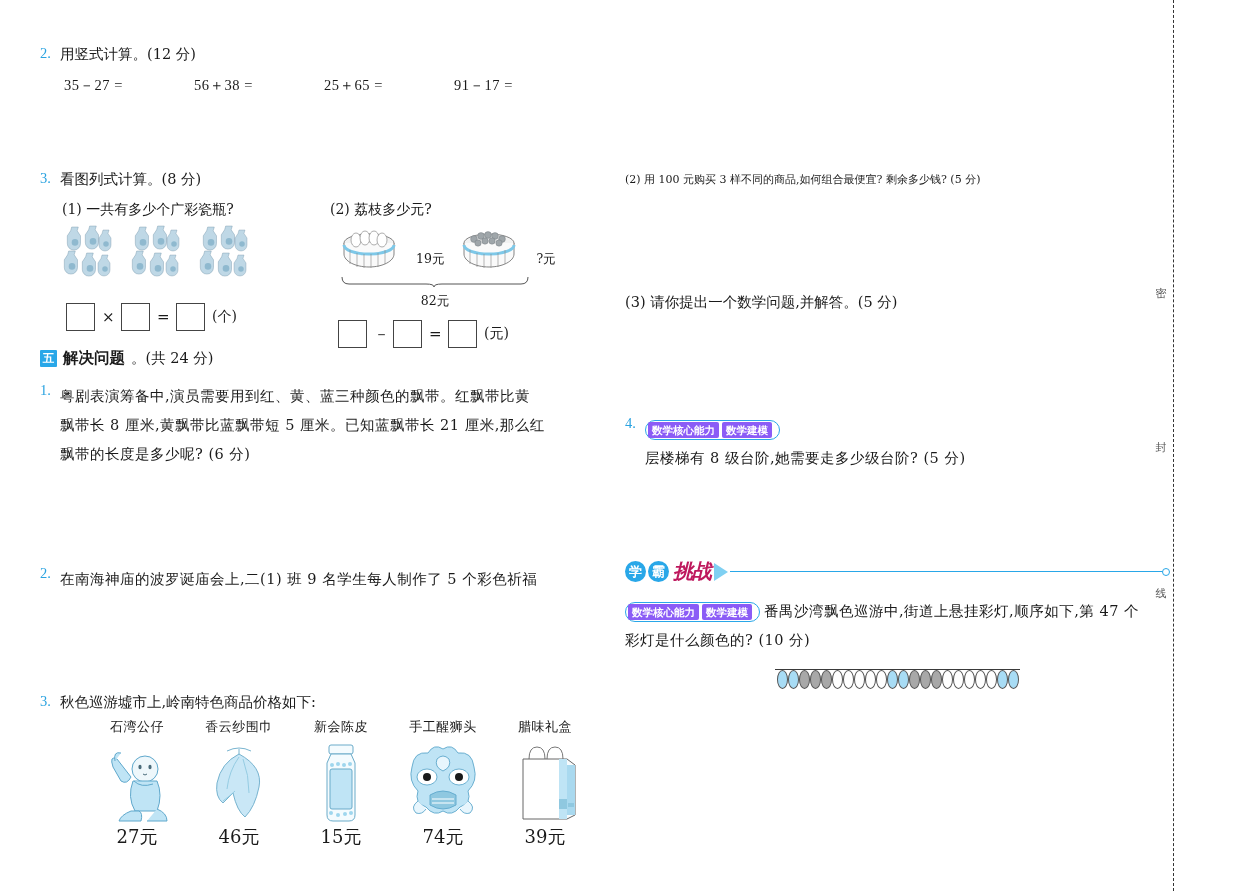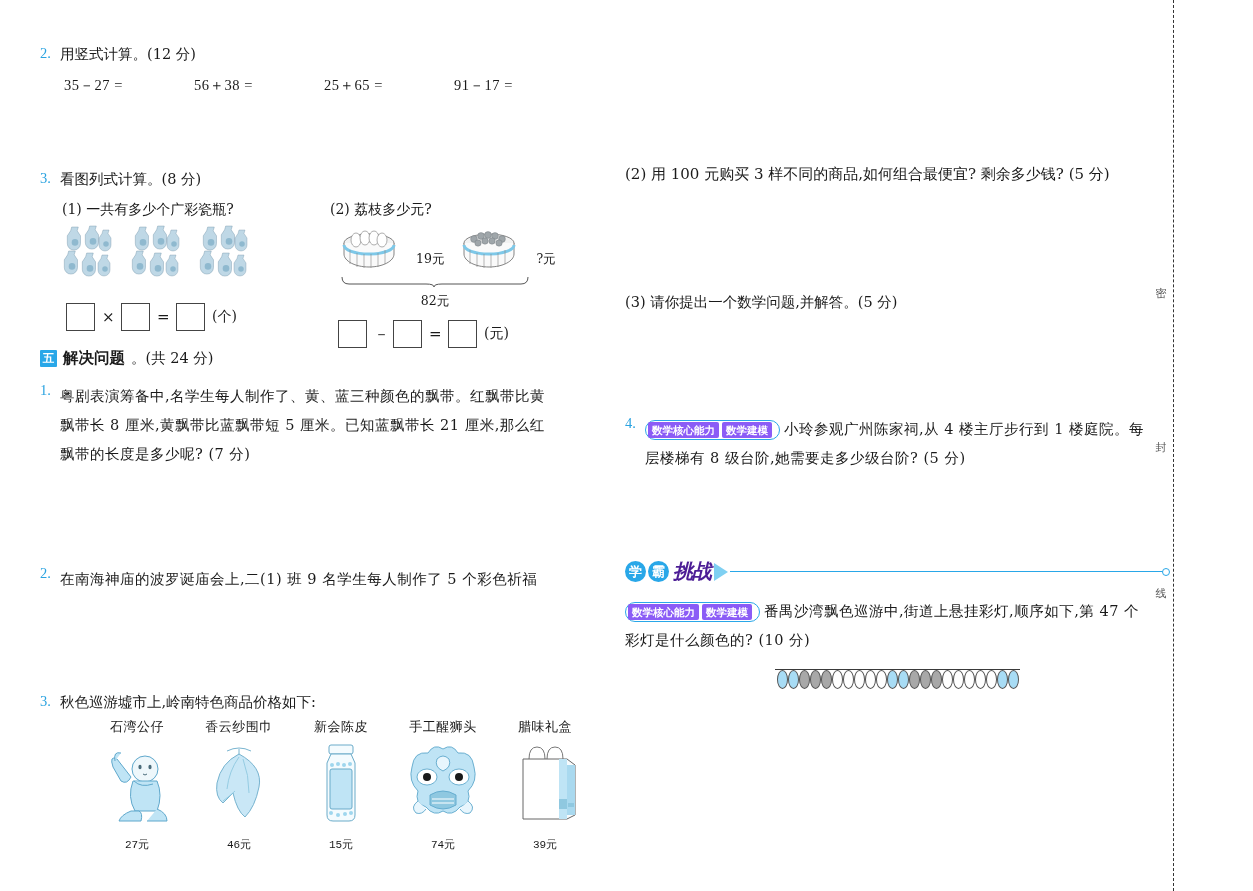--- a/index.html
+++ b/index.html
@@ -53,21 +53,21 @@
   .basket-wrap{position:relative;padding-left:8px;margin-top:4px;}
   .basket-row{display:flex;align-items:flex-end;gap:14px;}
   .basket-lbl{font-size:12.5px;margin-left:16px;margin-bottom:5px;}
   .total-lbl{text-align:center;font-size:12.5px;margin-top:2px;}
 
   
   .prod-row{display:flex;gap:4px;padding-left:48px;margin-top:6px;}
   .prod{width:98px;text-align:center;}
   .prod-name{font-size:13px;letter-spacing:.5px;margin-bottom:3px;}
   .prod-pic{height:86px;display:flex;align-items:flex-end;justify-content:center;}
-  .prod-price{font-size:11px;margin-top:12px;font-family:Liberation Mono, monospace;}
+  .prod-price{font-size:18px;margin-top:0;}
 
   
   .badge-group{
     display:inline-flex;align-items:center;gap:3px;
     border:1px solid #29a7e8;border-radius:11px;
     padding:1px 7px 1px 2px;vertical-align:middle;
     margin-right:4px;
   }
   .badge{
     background:#8b5cf6;color:#fff;font-size:10.5px;
@@ -80,21 +80,21 @@
   .challenge{position:absolute;left:0;width:100%;}
   .ch-head{display:flex;align-items:center;}
   .ch-logo{display:flex;align-items:center;gap:2px;}
   .ch-ch{
     display:inline-flex;align-items:center;justify-content:center;
     width:21px;height:21px;border-radius:50%;
     background:#29a7e8;color:#fff;font-size:13px;font-weight:bold;
     font-family:"DejaVu Sans","Liberation Sans",sans-serif;
   }
   .ch-zhan{
-    font-size:20px;font-weight:bold;font-style:italic;color:#4c1d95;
+    font-size:20px;font-weight:bold;font-style:italic;color:#be185d;
     font-family:"DejaVu Sans","Liberation Sans",sans-serif;
     letter-spacing:-1px;margin-left:2px;
   }
   .ch-arrow{
     width:0;height:0;border-top:9px solid transparent;border-bottom:9px solid transparent;
     border-left:14px solid #7fd0f2;margin-left:1px;
   }
   .ch-rule{flex:1;height:1px;background:#29a7e8;margin-left:2px;}
   .ch-dot{width:6px;height:6px;border-radius:50%;border:1.3px solid #29a7e8;background:#fff;margin-left:-1px;}
 
@@ -312,23 +312,23 @@
         <span class="sec-box">五</span>
         <span>解决问题</span>
         <span style="font-weight:normal;font-size:14.5px;">。(共 24 分)</span>
       </div>
     </div>
 
     <div class="q-block" style="top:382px;">
       <div class="q-head">
         <span class="qnum">1.</span>
         <div class="q-body ztxt">
-          <p>粤剧表演筹备中,名学生每人制作了、黄、蓝三种颜色的飘带。红飘带比黄</p>
+          <p>粤剧表演筹备中,演员需要用到红、黄、蓝三种颜色的飘带。红飘带比黄</p>
           <p>飘带长 8 厘米,黄飘带比蓝飘带短 5 厘米。已知蓝飘带长 21 厘米,那么红</p>
-          <p>飘带的长度是多少呢? (7 分)</p>
+          <p>飘带的长度是多少呢? (6 分)</p>
         </div>
       </div>
     </div>
 
     <div class="q-block" style="top:565px;">
       <div class="q-head">
         <span class="qnum">2.</span>
         <div class="q-body ztxt">
           <p>在南海神庙的波罗诞庙会上,二(1) 班 9 名学生每人制作了 5 个彩色祈福</p>
         </div>
@@ -449,33 +449,33 @@
           <div class="prod-price ztxt">39元</div>
         </div>
 
       </div>
     </div>
   </div>
 
   <div class="col col-right">
 
 
-    <div class="q-block ztxt" style="top:165px;font-size:15px;">(2) 用 100 元购买 3 样不同的商品,如何组合最便宜? 剩余多少钱? (5 分)</div>
+    <div class="q-block ztxt" style="top:172px;font-size:11px;">(2) 用 100 元购买 3 样不同的商品,如何组合最便宜? 剩余多少钱? (5 分)</div>
 
     <div class="q-block ztxt" style="top:293px;font-size:14.5px;">(3) 请你提出一个数学问题,并解答。(5 分)</div>
 
     <div class="q-block" style="top:415px;">
       <div class="q-head">
         <span class="qnum">4.</span>
         <div class="q-body ztxt">
           <p>
             <span class="badge-group">
               <span class="badge">数学核心能力</span>
               <span class="badge">数学建模</span>
-            </span><span>小玲参观广州陈家祠,从 4 楼主厅步行到 1 楼庭院。每</span>
+            </span>
           </p>
           <p>层楼梯有 8 级台阶,她需要走多少级台阶? (5 分)</p>
         </div>
       </div>
     </div>
 
     <div class="challenge" style="top:558px;">
       <div class="ch-head">
         <span class="ch-logo">
           <span class="ch-ch">学</span>

